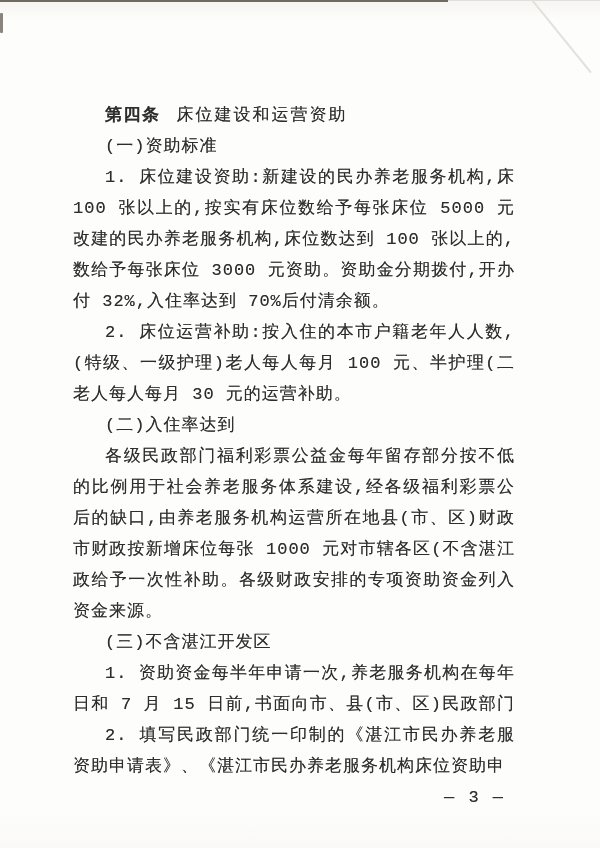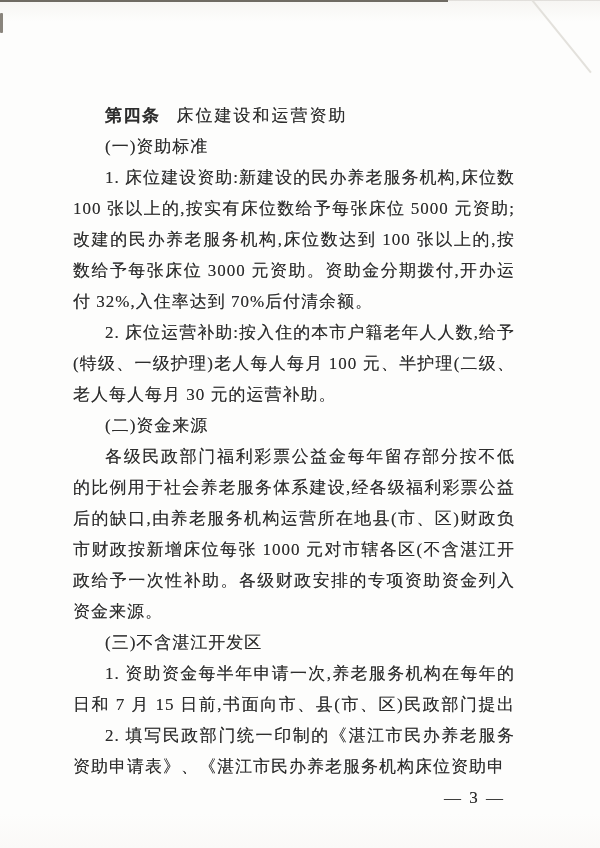--- a/index.html
+++ b/index.html
@@ -11,20 +11,21 @@
     height: 848px;
     background: #f1f0ee;
     font-family: "Liberation Serif", "DejaVu Serif", serif;
   }
   .paper {
     position: relative;
     width: 600px;
     height: 848px;
     overflow: hidden;
     background: linear-gradient(180deg, #f6f5f2 0%, #fdfdfc 2.5%, #fdfdfc 96%, #faf9f7 100%);
+    font-family: Liberation Mono, monospace;
   }
   
   .artifact { position: absolute; pointer-events: none; }
   .top-edge-dark {
     top: 0; left: 0; width: 448px; height: 2px;
     background: #575249; opacity: 0.85;
   }
   .top-edge-light {
     top: 0; left: 448px; width: 152px; height: 1px;
     background: #d8d6d1; opacity: 0.7;
@@ -90,21 +91,21 @@
 
     <div class="line indent">(一)资助标准</div>
     <div class="line indent fill">1. 床位建设资助:新建设的民办养老服务机构,床位数达到</div>
     <div class="line fill">100 张以上的,按实有床位数给予每张床位 5000 元资助;租用房屋</div>
     <div class="line fill">改建的民办养老服务机构,床位数达到 100 张以上的,按实有床位</div>
     <div class="line fill">数给予每张床位 3000 元资助。资助金分期拨付,开办运营当年拨</div>
     <div class="line">付 32%,入住率达到 70%后付清余额。</div>
     <div class="line indent fill">2. 床位运营补助:按入住的本市户籍老年人人数,给予全护理</div>
     <div class="line fill">(特级、一级护理)老人每人每月 100 元、半护理(二级、三级护理)</div>
     <div class="line">老人每人每月 30 元的运营补助。</div>
-    <div class="line indent">(二)资金来源</div>
+    <div class="line indent">(二)入住率达到</div>
     <div class="line indent fill">各级民政部门福利彩票公益金每年留存部分按不低于 50%</div>
     <div class="line fill">的比例用于社会养老服务体系建设,经各级福利彩票公益金资助</div>
     <div class="line fill">后的缺口,由养老服务机构运营所在地县(市、区)财政负责解决。</div>
     <div class="line fill">市财政按新增床位每张 1000 元对市辖各区(不含湛江开发区)财</div>
     <div class="line fill">政给予一次性补助。各级财政安排的专项资助资金列入年度本级</div>
     <div class="line">资金来源。</div>
     <div class="line indent">(三)不含湛江开发区</div>
     <div class="line indent fill">1. 资助资金每半年申请一次,养老服务机构在每年的 1 月 15</div>
     <div class="line fill">日和 7 月 15 日前,书面向市、县(市、区)民政部门提出申请报告。</div>
     <div class="line indent fill">2. 填写民政部门统一印制的《湛江市民办养老服务机构运营</div>

